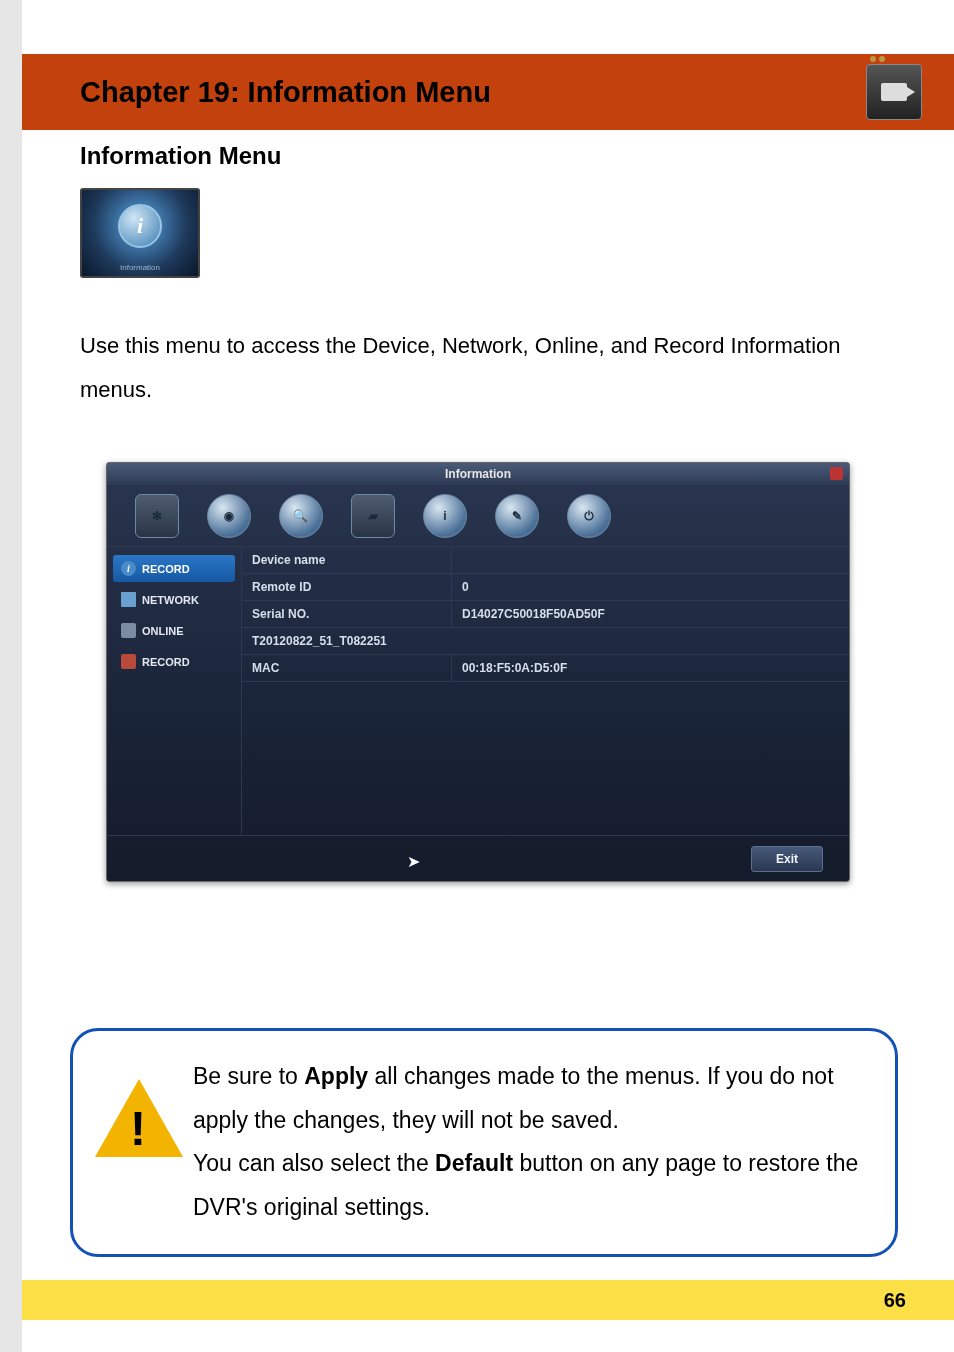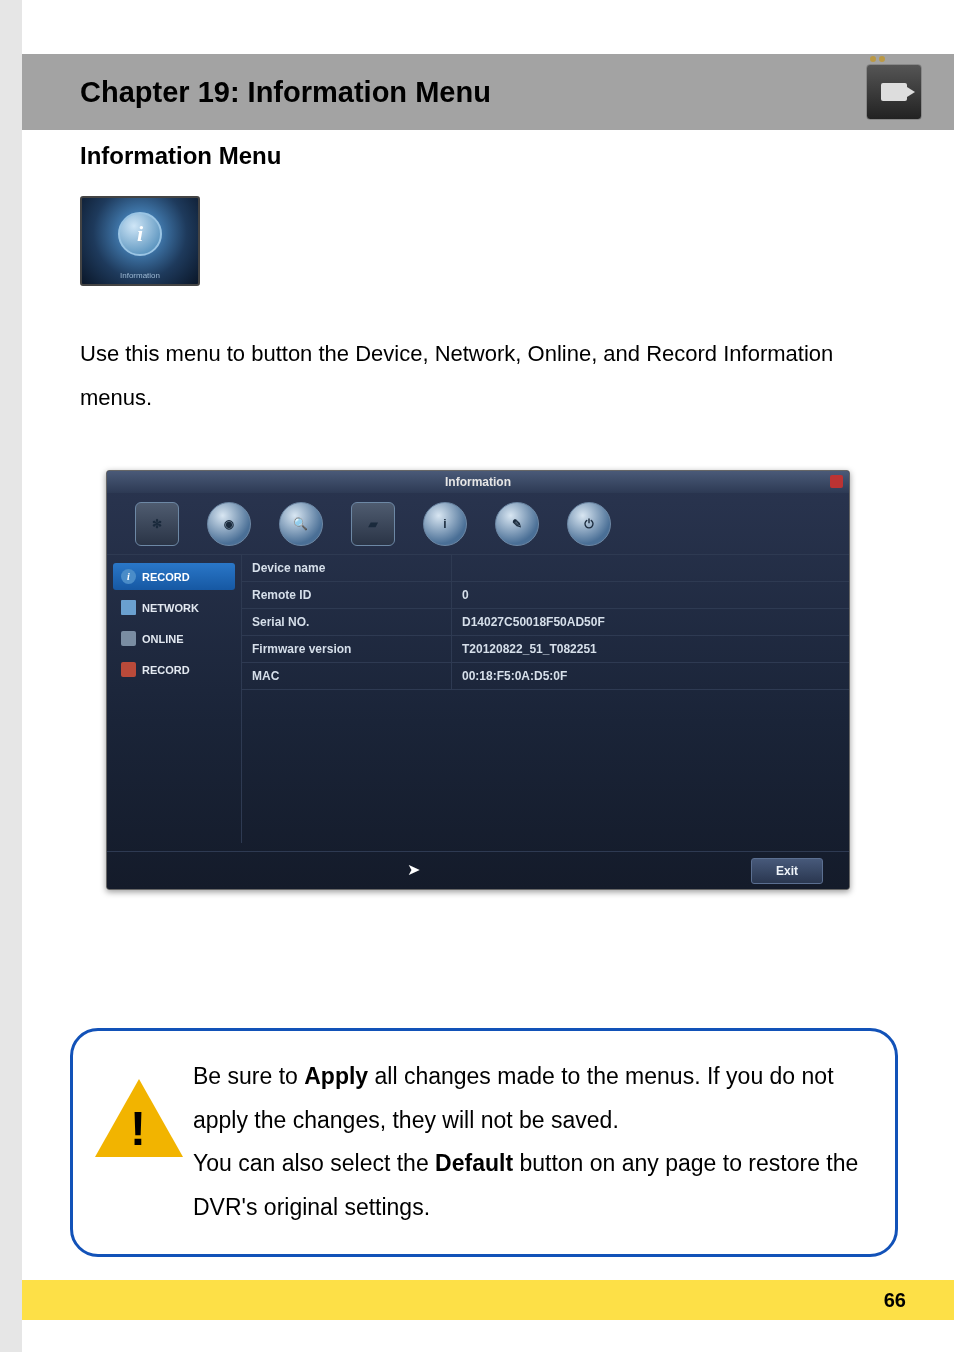--- a/index.html
+++ b/index.html
@@ -18,21 +18,21 @@
     width: 22px;
     height: 100%;
     background: #e6e6e6;
   }
   .header-band {
     position: absolute;
     left: 22px;
     right: 0;
     top: 54px;
     height: 76px;
-    background: #a3a3a3;
+    background: #c2410c;
     display: flex;
     align-items: center;
     justify-content: space-between;
     padding: 0 32px 0 58px;
   }
   .chapter-title {
     font-size: 29px;
     font-weight: bold;
   }
   .header-icon-box {
@@ -54,21 +54,21 @@
   .cam-dots span{ width:6px;height:6px;background:#b94;border-radius:50%;}
   .content {
     position: absolute;
     left: 80px;
     right: 70px;
     top: 142px;
   }
   .section-heading {
     font-size: 24px;
     font-weight: bold;
-    margin-bottom: 26px;
+    margin-bottom: 18px;
   }
   .info-thumb {
     width: 120px;
     height: 90px;
     background: radial-gradient(circle at 50% 40%, #5aa7e8 0%, #1e3a5c 60%, #0a1628 100%);
     border: 2px solid #444;
     border-radius: 3px;
     position: relative;
     margin-bottom: 46px;
   }
@@ -137,21 +137,21 @@
   .ss-tab.active{background:linear-gradient(#2a77c8,#1658a3);color:#fff;}
   .ss-tab-icon{width:15px;height:15px;border-radius:50%;background:#4a8cc8;display:flex;align-items:center;justify-content:center;font-size:10px;font-style:italic;font-family:Georgia,serif;}
   .ss-tab-icon.net{border-radius:1px;background:#6aa0cf;}
   .ss-tab-icon.mon{border-radius:2px;background:#7a8da2;}
   .ss-tab-icon.rec{border-radius:2px;background:#b94a3a;}
   .ss-table{flex:1;border-left:1px solid #2e3a52;}
   .ss-row{display:flex;border-bottom:1px solid #2e3a52;}
   .ss-cell-l{width:210px;padding:6px 10px;font-weight:bold;border-right:1px solid #2e3a52;color:#d6dfea;}
   .ss-cell-r{flex:1;padding:6px 10px;font-weight:bold;color:#d6dfea;}
   .ss-footer{
-    position:absolute;bottom:0;left:0;right:0;height:38px;
+    position:absolute;bottom:0;left:0;right:0;height:46px;
     display:flex;align-items:center;justify-content:flex-end;padding:16px 26px;
     border-top:1px solid #2e3a52;
   }
   .ss-exit{
     padding:5px 24px;border-radius:3px;
     background:linear-gradient(#47597a,#2a3750);
     border:1px solid #5b6f91;color:#eef3f9;font-weight:bold;font-size:12px;
   }
   .ss-cursor{position:absolute;left:300px;bottom:10px;color:#fff;font-size:16px;}
   .callout{
@@ -201,21 +201,21 @@
 </div>
 
 <div class="content">
   <div class="section-heading">Information Menu</div>
 
   <div class="info-thumb">
     <div class="info-thumb-circle">i</div>
     <div class="info-thumb-label">Information</div>
   </div>
 
-  <p class="body-text">Use this menu to button the Device, Network, Online, and Record Information menus.</p>
+  <p class="body-text">Use this menu to access the Device, Network, Online, and Record Information menus.</p>
 
   <div class="screenshot">
     <div class="ss-titlebar">
       <span>Information</span>
       <div class="ss-close"></div>
     </div>
     <div class="ss-iconrow">
       <div class="ss-topicon square">✻</div>
       <div class="ss-topicon">◉</div>
       <div class="ss-topicon">🔍</div>
@@ -249,21 +249,20 @@
         </div>
         <div class="ss-row">
           <div class="ss-cell-l">Remote ID</div>
           <div class="ss-cell-r">0</div>
         </div>
         <div class="ss-row">
           <div class="ss-cell-l">Serial NO.</div>
           <div class="ss-cell-r">D14027C50018F50AD50F</div>
         </div>
         <div class="ss-row">
-          <div class="ss-cell-l">Firmware version</div>
           <div class="ss-cell-r">T20120822_51_T082251</div>
         </div>
         <div class="ss-row">
           <div class="ss-cell-l">MAC</div>
           <div class="ss-cell-r">00:18:F5:0A:D5:0F</div>
         </div>
       </div>
     </div>
     <div class="ss-footer">
       <button class="ss-exit">Exit</button>

